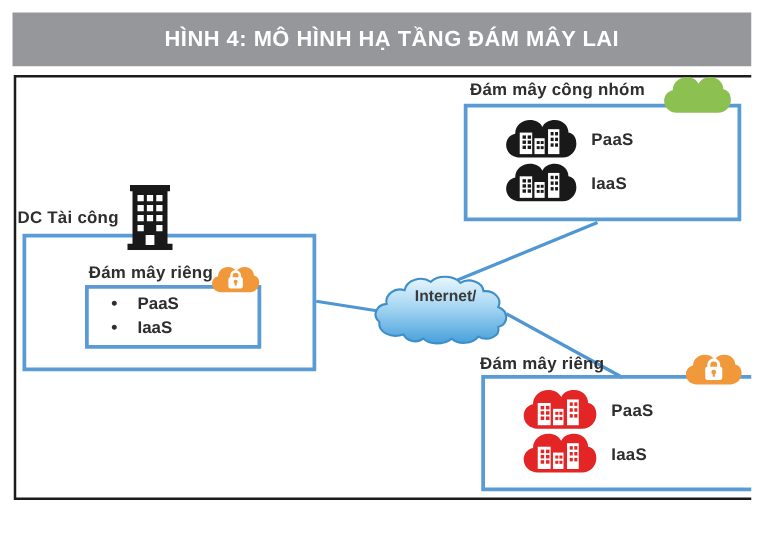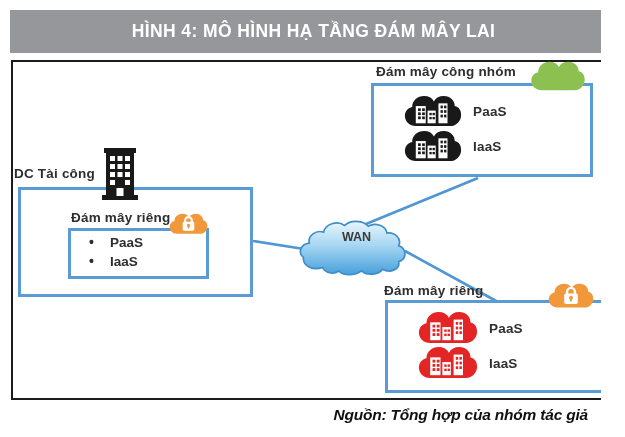--- a/index.html
+++ b/index.html
@@ -185,21 +185,21 @@
       <defs>
         <linearGradient id="cloudGrad" x1="0" y1="0" x2="0" y2="1">
           <stop offset="0" stop-color="#eaf6fd"></stop>
           <stop offset="0.45" stop-color="#a6d6f2"></stop>
           <stop offset="1" stop-color="#47a0dc"></stop>
         </linearGradient>
       </defs>
       <path d="M30 60 C18 64 6 58 7 48 C0 42 4 32 14 31 C12 22 22 15 31 18 C33 8 47 4 56 10 C63 3 78 4 84 11 C92 6 105 10 106 19 C116 18 124 26 120 34 C130 38 130 50 120 53 C122 62 110 67 101 62 C96 69 82 70 76 64 C68 70 54 70 49 64 C42 69 33 66 30 60 Z" fill="url(#cloudGrad)" stroke="#3e8ec9" stroke-width="2"></path>
     </svg>
     <div class="net-text">
-      <div>WAN</div>
+      <div>Internet/</div>
     </div>
   </div>
 
   <div>
     <span class="box-label lbl-private-right">Đám mây riêng</span>
     <svg class="icon lock-right" viewBox="0 0 64 36">
         <use href="#sym-cloud-lock"></use>
       </svg>
     <div class="blue-box box-private-right"></div>
     <div class="svc-row row-prv-1">
@@ -209,15 +209,14 @@
       <span class="svc-label">PaaS</span>
     </div>
     <div class="svc-row row-prv-2">
       <svg class="svc-icon red-cloud" width="60" height="34" viewBox="0 0 64 36">
           <use href="#sym-cloud-buildings"></use>
         </svg>
       <span class="svc-label">IaaS</span>
     </div>
   </div>
 
-  <div class="source">Nguồn: Tổng hợp của nhóm tác giả</div>
 
 </div>
 
 </body></html>

